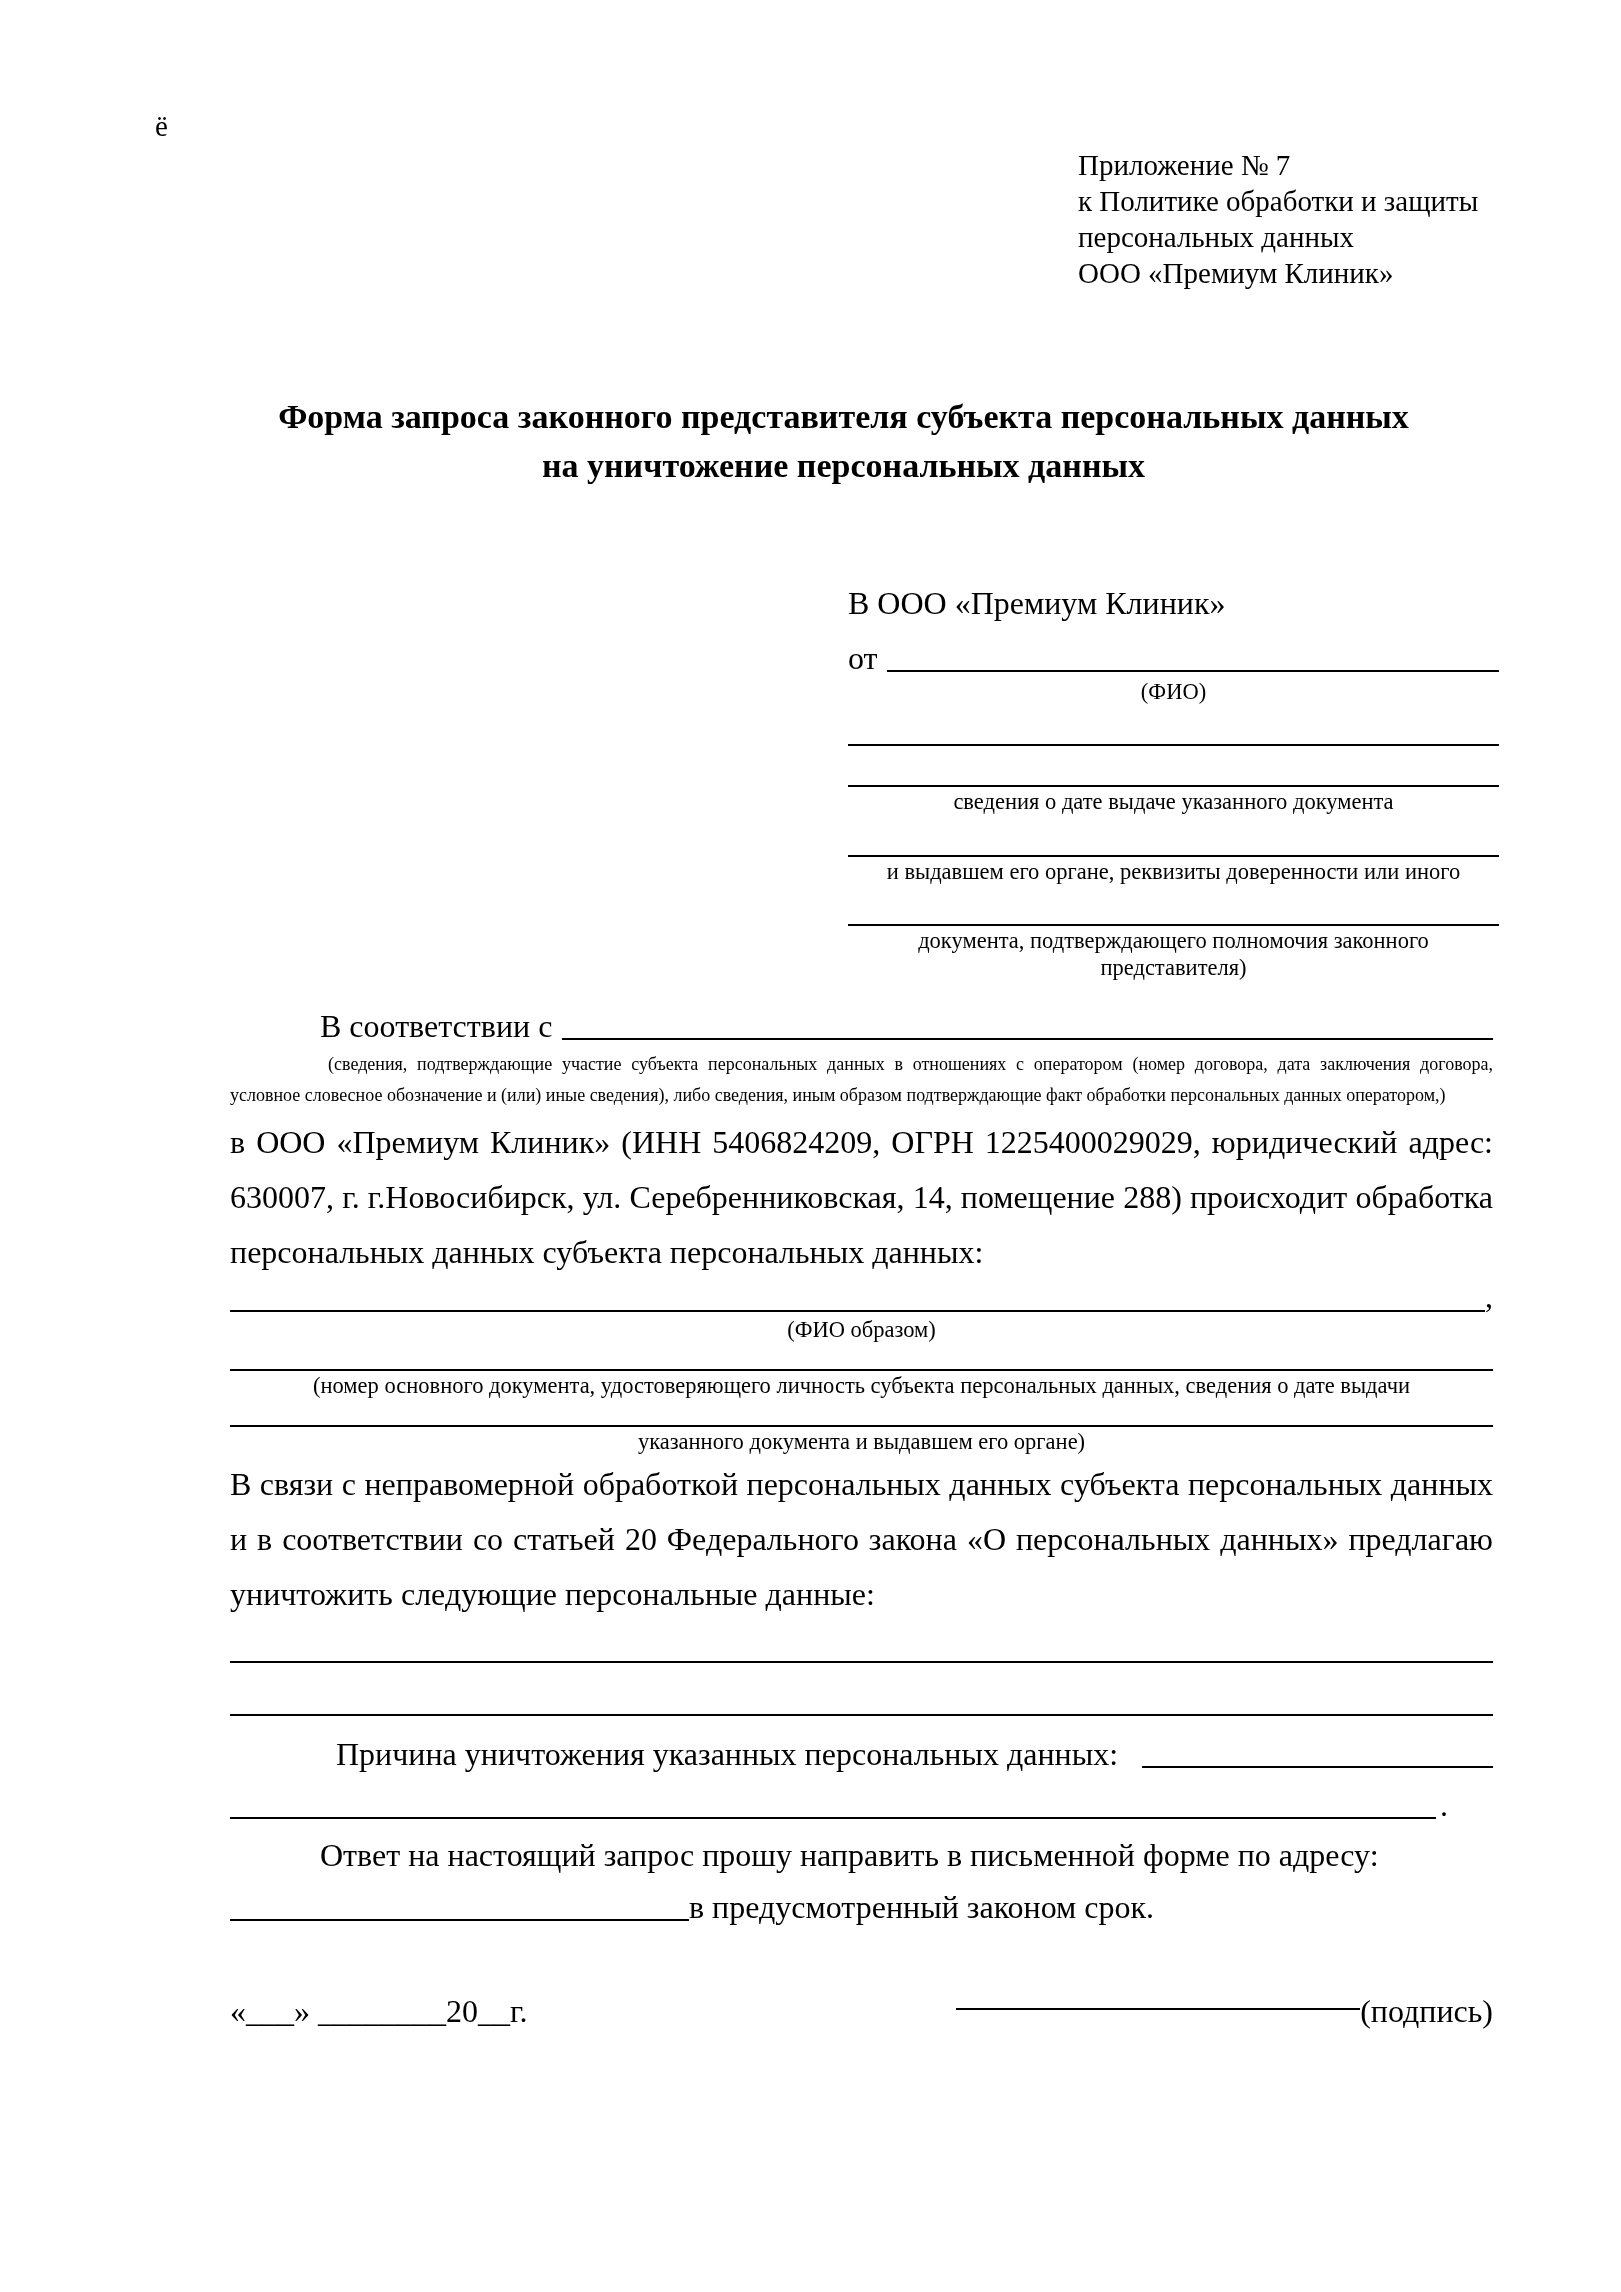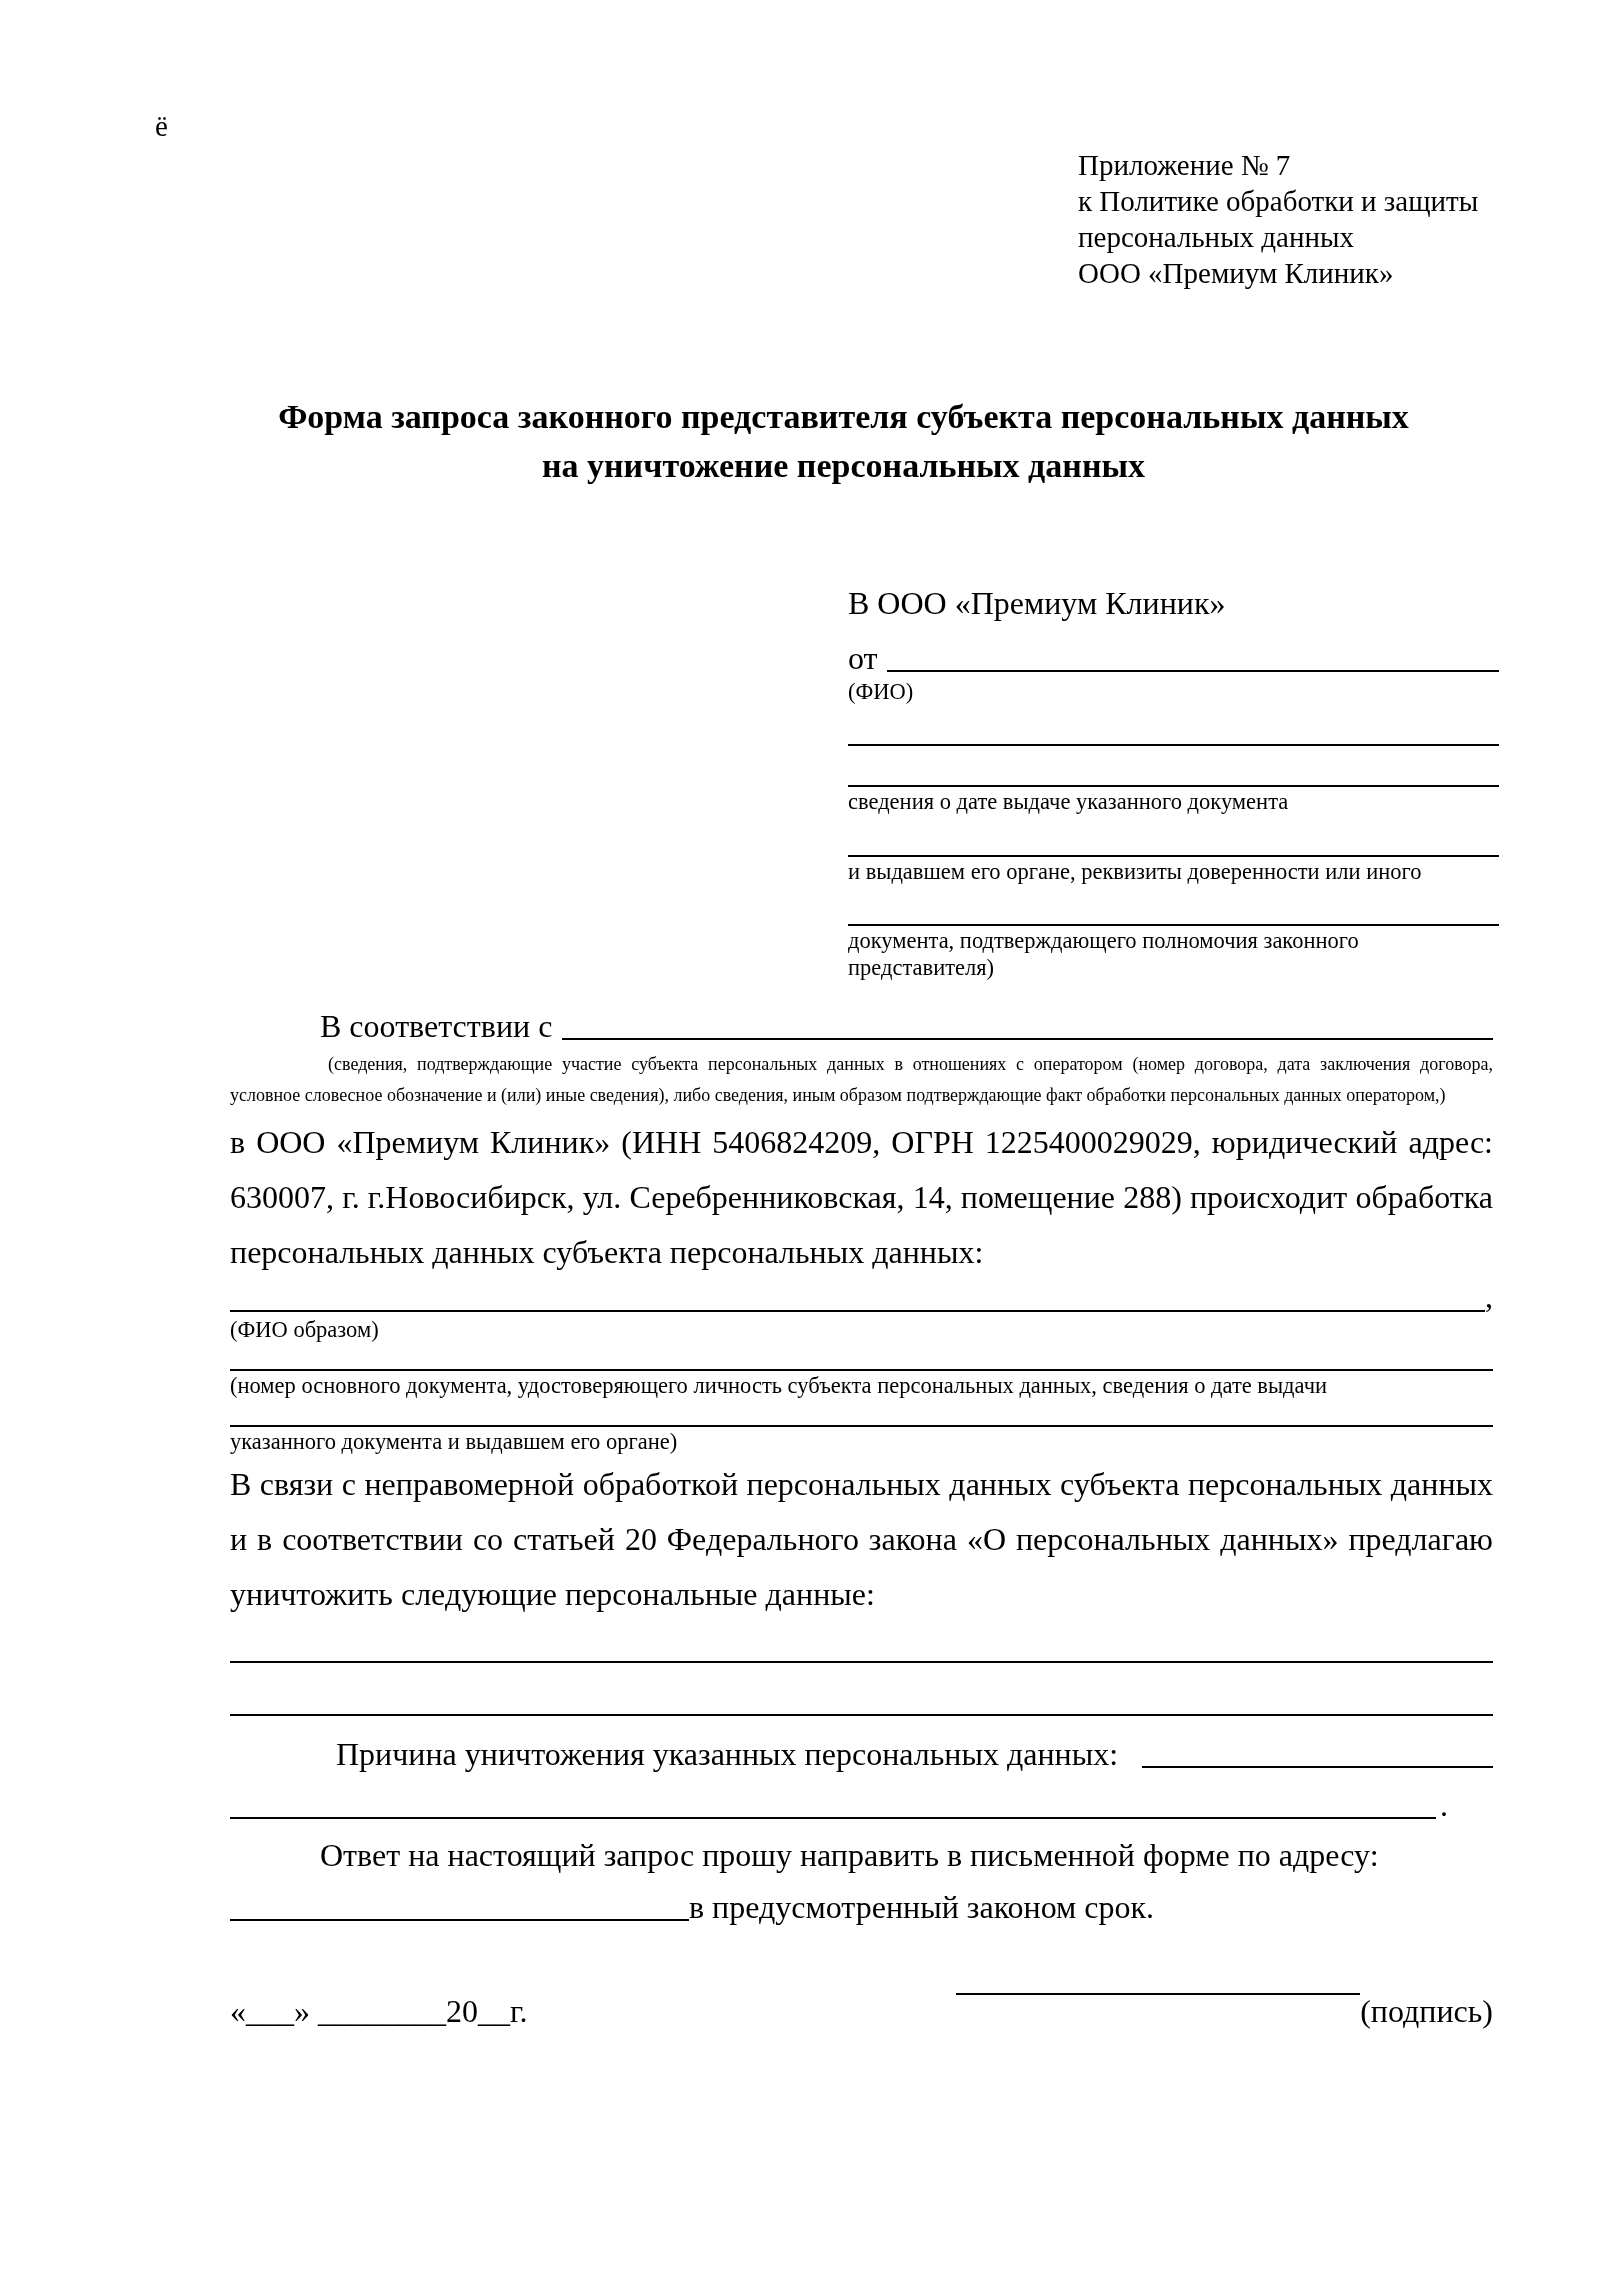--- a/index.html
+++ b/index.html
@@ -14,21 +14,21 @@
   .appendix{position:absolute;left:1078px;top:147px;font-size:29px;line-height:36px;}
   .title{
     position:absolute;left:212px;top:392px;width:1263px;
     text-align:center;font-weight:bold;font-size:34px;line-height:49px;
   }
   .addressee{position:absolute;left:848px;top:585px;width:651px;font-size:32px;}
   .addr-to{margin-bottom:17.6px;}
   .row{display:flex;align-items:flex-end;}
   .fill{flex:1;border-bottom:2.9px solid #000;margin-bottom:4.9px;}
   .from-row .fill{margin-left:9.8px;}
-  .caption{font-size:22.5px;line-height:26.5px;margin-top:2px;}
+  .caption{font-size:22.5px;text-align:center;line-height:26.5px;margin-top:2px;}
   .rule{border-bottom:2.9px solid #000;height:0;}
   .addressee .rule{margin-top:39px;}
   .main{position:absolute;left:230px;top:1008px;width:1263px;font-size:32px;}
   .indent{display:inline-block;width:90px;}
   .note{
     font-size:18px;line-height:31px;text-align:justify;
     text-indent:98px;margin-top:3.9px;
   }
   .para{line-height:55px;text-align:justify;}
   .subject-row{margin-top:2px;height:33px;}
@@ -41,21 +41,21 @@
   .reason-row .fill{margin-left:7.8px;}
   .reason2-row{margin-top:7.8px;height:43px;margin-right:45px;}
   .reason2-row .period{margin-left:3.9px;}
   .reply{margin-top:3.9px;}
   .reply2-row{height:43px;}
   .reply2-row .ul-fixed{width:459px;border-bottom:2.9px solid #000;margin-bottom:4.9px;}
   .footer-row{
     display:flex;justify-content:space-between;align-items:flex-end;
     margin-top:57px;height:47px;
   }
-  .sig-group{display:flex;align-items:flex-start;margin-top:39px;}
+  .sig-group{display:flex;align-items:center;margin-top:39px;}
   .sig-group .ul-fixed{width:404px;border-bottom:2.9px solid #000;margin-bottom:4.9px;}
 </style>
 </head>
 <body>
 
 <div class="page">
 
   <div class="stray">ё</div>
 
   <div class="appendix">

